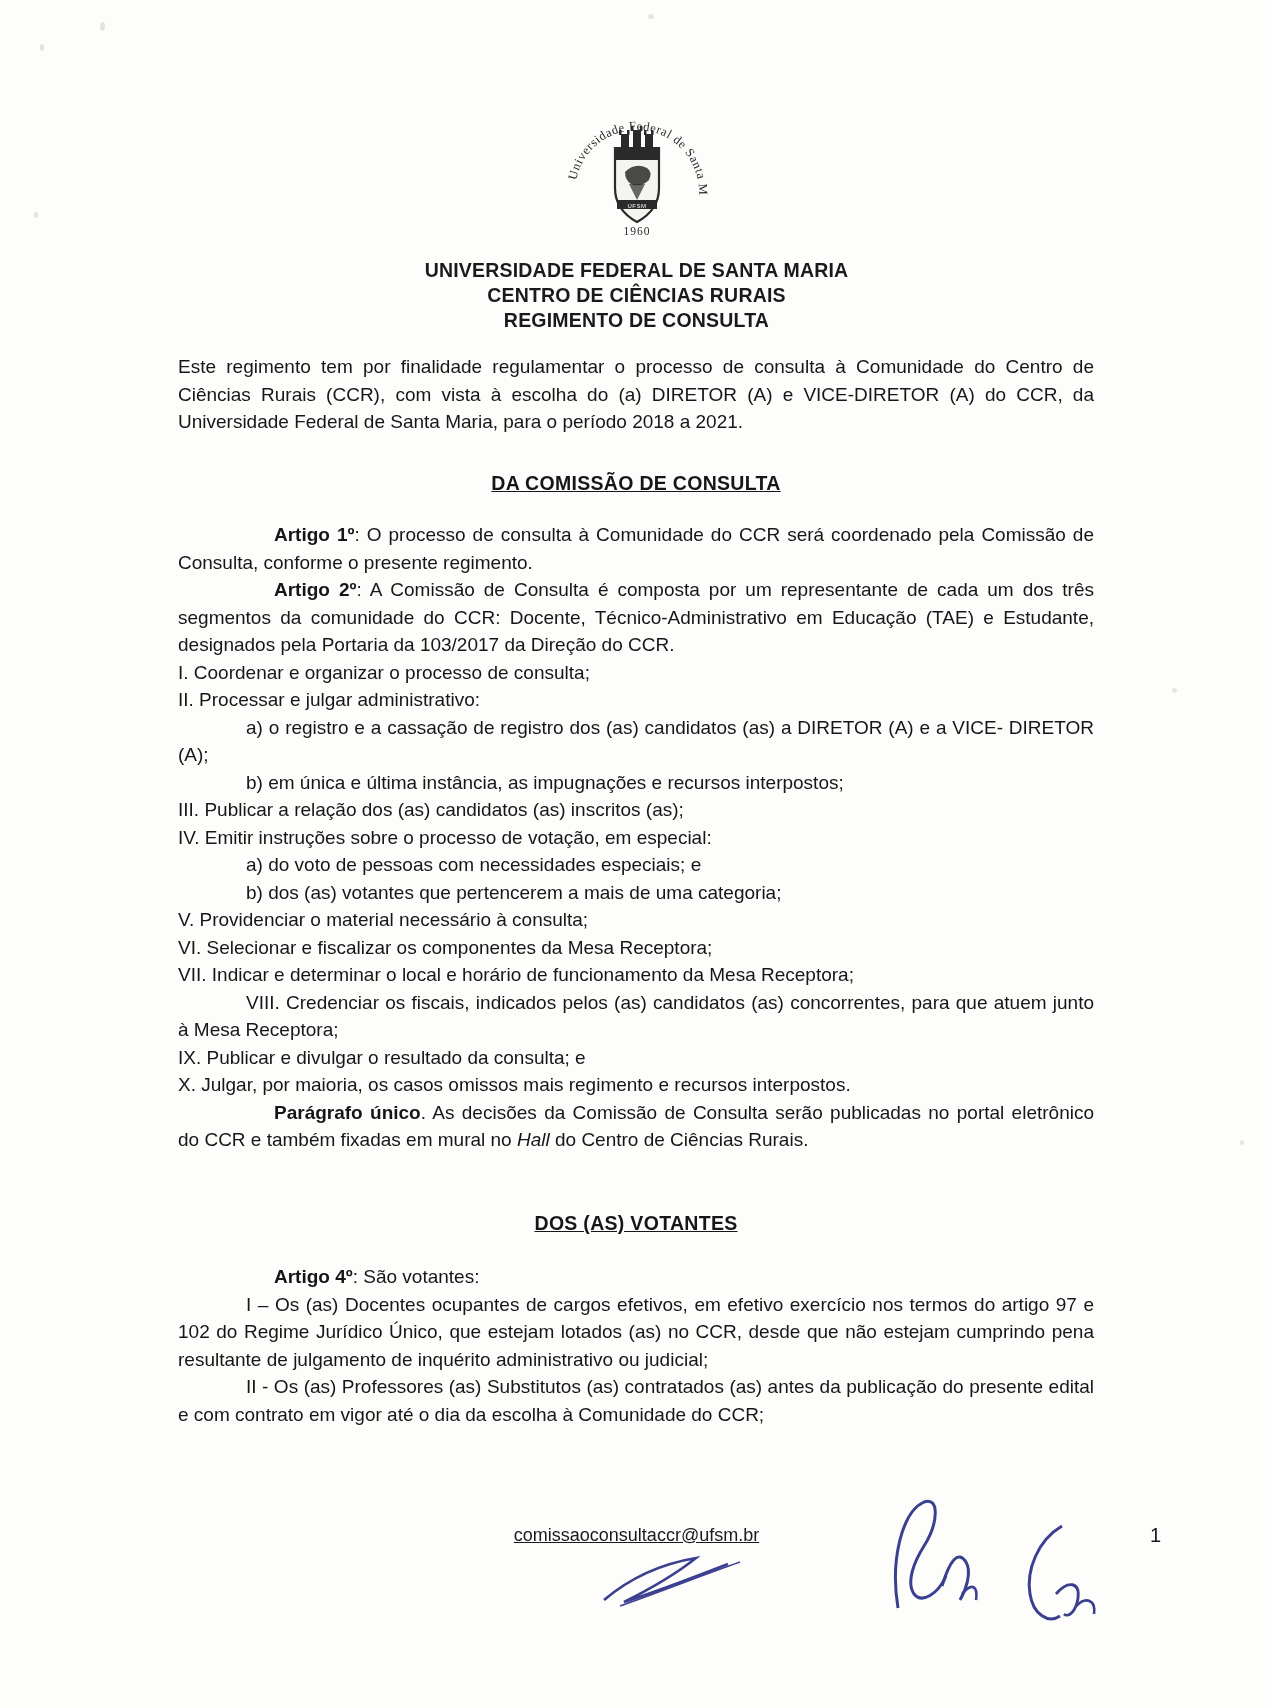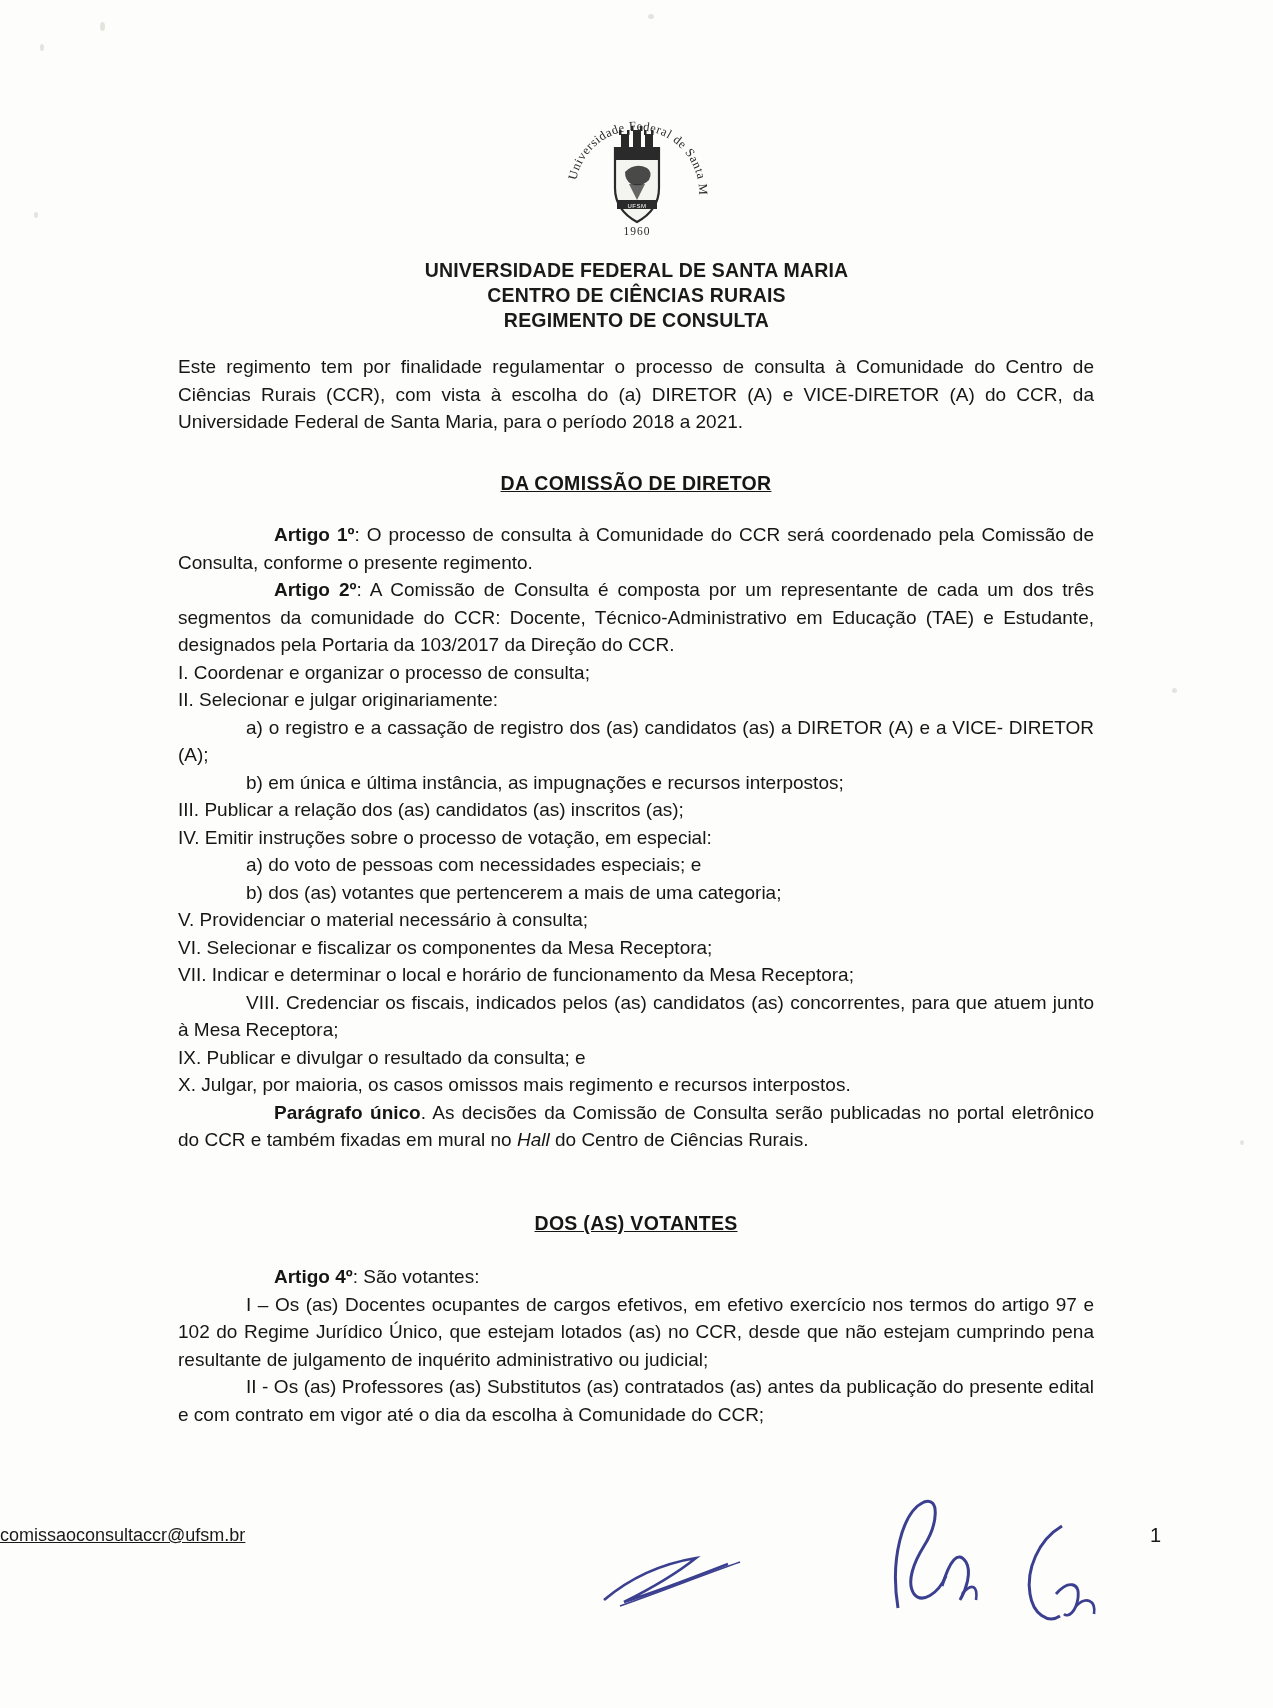--- a/index.html
+++ b/index.html
@@ -77,21 +77,21 @@
   .lead { font-weight: bold; margin-left: 28px; }
   .sub-a { padding-left: 68px; text-indent: 0; }
   .nohang { text-indent: 0; }
   .ital { font-style: italic; }
   
   .footer-mail {
     position: absolute;
     left: 0;
     top: 1525px;
     width: 100%;
-    text-align: left;
+    text-align: center;
     font-size: 18px;
   }
   .footer-mail span {
     text-decoration: underline;
     color: #1a1a1a;
   }
   .page-num {
     position: absolute;
     right: 112px;
     top: 1524px;
@@ -160,29 +160,29 @@
   <div class="doc-title">
     <div>UNIVERSIDADE FEDERAL DE SANTA MARIA</div>
     <div>CENTRO DE CIÊNCIAS RURAIS</div>
     <div>REGIMENTO DE CONSULTA</div>
   </div>
 
   <div class="content">
 
     <p class="just para-block">Este regimento tem por finalidade regulamentar o processo de consulta à Comunidade do Centro de Ciências Rurais (CCR), com vista à escolha do (a) DIRETOR (A) e VICE-DIRETOR (A) do CCR, da Universidade Federal de Santa Maria, para o período 2018 a 2021.</p>
 
-    <div class="section-head">DA COMISSÃO DE DIRETOR</div>
+    <div class="section-head">DA COMISSÃO DE CONSULTA</div>
 
     <p class="just indent para-block"><span class="lead">Artigo 1º</span><span>: O processo de consulta à Comunidade do CCR será coordenado pela Comissão de Consulta, conforme o presente regimento.</span></p>
 
     <p class="just indent para-block"><span class="lead">Artigo 2º</span><span>: A Comissão de Consulta é composta por um representante de cada um dos três segmentos da comunidade do CCR: Docente, Técnico-Administrativo em Educação (TAE) e Estudante, designados pela Portaria da 103/2017 da Direção do CCR.</span></p>
 
 
     <p class="just nohang">I. Coordenar e organizar o processo de consulta;</p>
-    <p class="just nohang">II. Selecionar e julgar originariamente:</p>
+    <p class="just nohang">II. Processar e julgar administrativo:</p>
     <p class="just sub-a" style="text-indent:68px;padding-left:0;">a) o registro e a cassação de registro dos (as) candidatos (as) a DIRETOR (A) e a VICE- DIRETOR (A);</p>
     <p class="just" style="text-indent:68px;">b) em única e última instância, as impugnações e recursos interpostos;</p>
     <p class="just nohang">III. Publicar a relação dos (as) candidatos (as) inscritos (as);</p>
     <p class="just nohang">IV. Emitir instruções sobre o processo de votação, em especial:</p>
     <p class="just" style="text-indent:68px;">a) do voto de pessoas com necessidades especiais; e</p>
     <p class="just" style="text-indent:68px;">b) dos (as) votantes que pertencerem a mais de uma categoria;</p>
     <p class="just nohang">V. Providenciar o material necessário à consulta;</p>
     <p class="just nohang">VI. Selecionar e fiscalizar os componentes da Mesa Receptora;</p>
     <p class="just nohang">VII. Indicar e determinar o local e horário de funcionamento da Mesa Receptora;</p>
     <p class="just" style="text-indent:68px;">VIII. Credenciar os fiscais, indicados pelos (as) candidatos (as) concorrentes, para que atuem junto à Mesa Receptora;</p>

